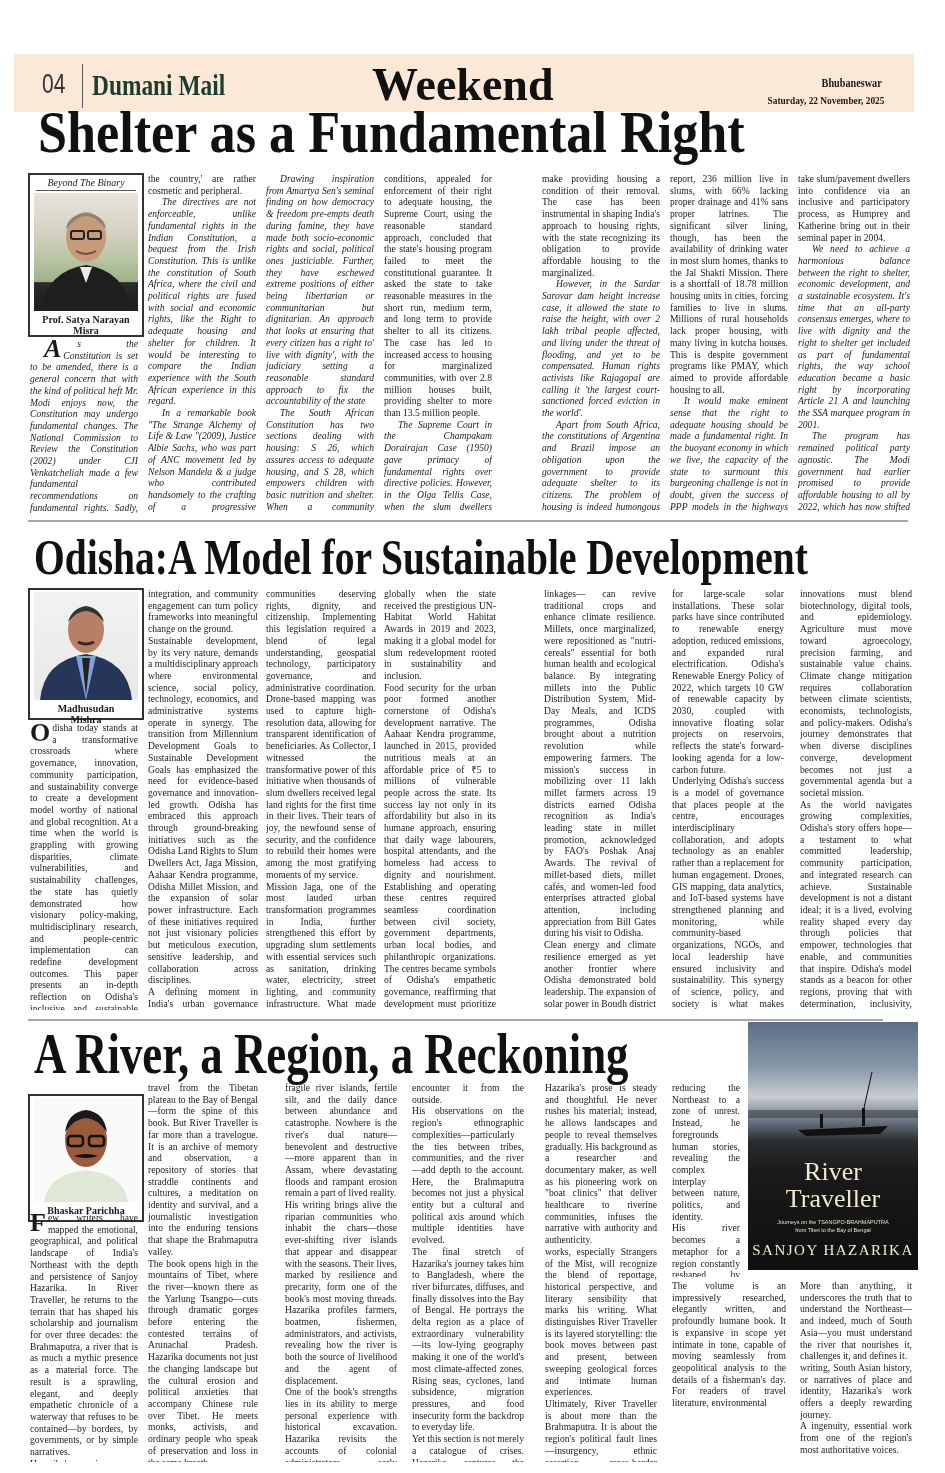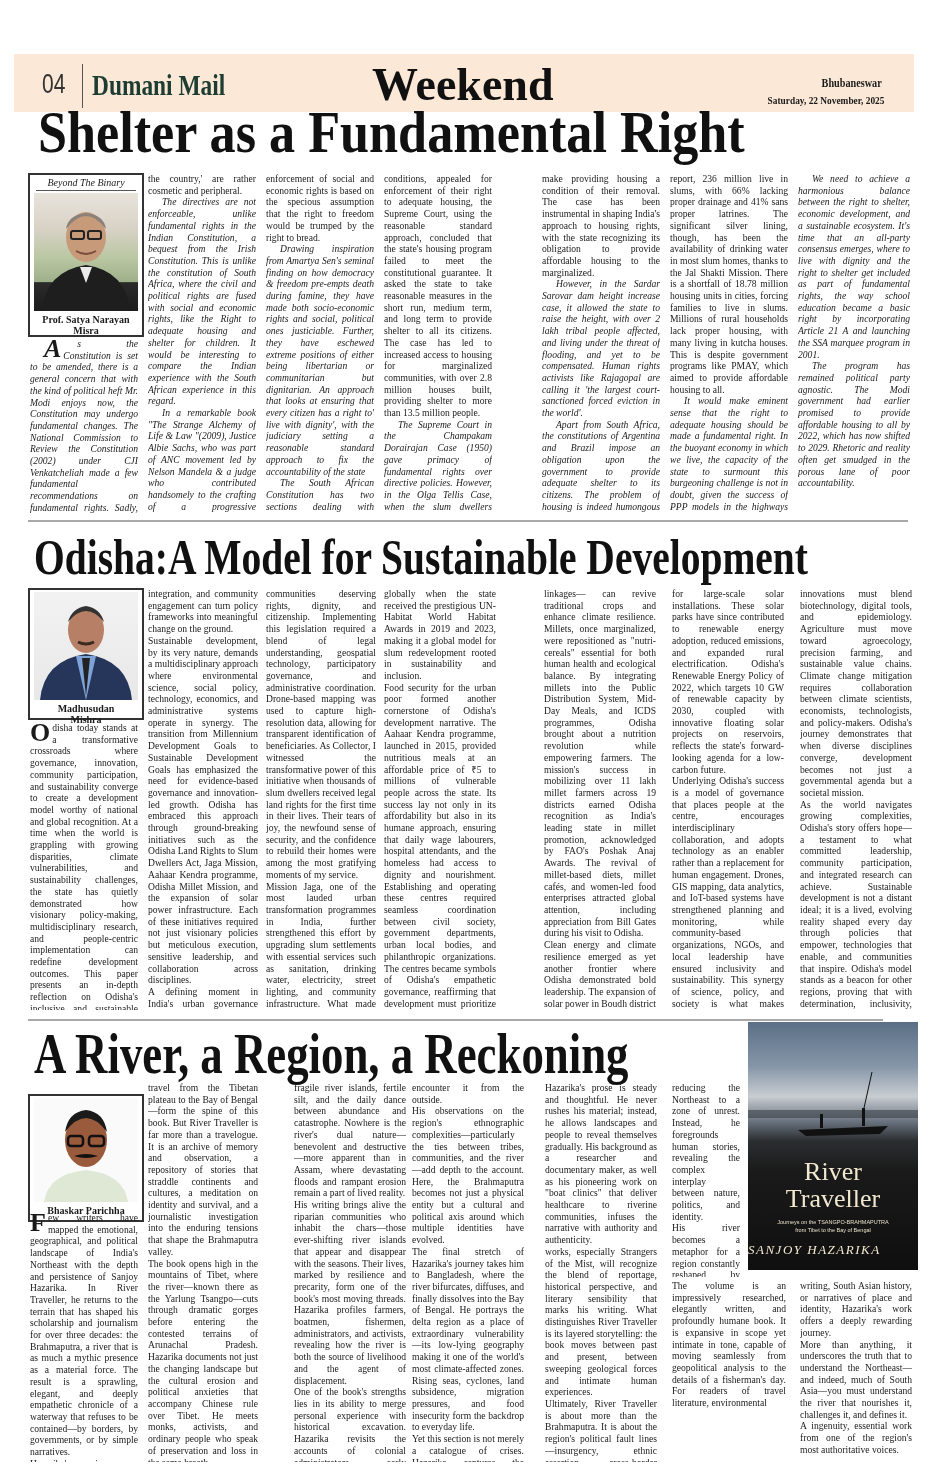--- a/index.html
+++ b/index.html
@@ -25,21 +25,21 @@
   .photo { position: relative; overflow: hidden; margin: 2px 4px; }
 
   .col { position: absolute; font-size: 9.6px; line-height: 11.7px; text-align: justify; overflow: hidden; }
   .col p { margin: 0; }
   .col p.ind { text-indent: 14px; font-style: italic; }
   .dropcap { float: left; font-size: 26px; line-height: 20px; font-weight: bold; margin-right: 2px; margin-top: 1px; }
 
   .book { position: absolute; left: 748px; top: 1022px; width: 170px; height: 248px; overflow: hidden; background: linear-gradient(180deg, #5a6f86 0%, #8696a8 18%, #c8cdd1 30%, #6a7380 40%, #2b2e30 48%, #1a1a1a 60%, #0f0f0f 100%); }
   .book .title { position: absolute; left: 0; right: 0; top: 136px; text-align: center; color: #f1e8cf; font-family: "Liberation Serif", serif; font-size: 26px; line-height: 27px; }
   .book .sub { position: absolute; left: 4px; right: 4px; top: 196px; text-align: center; color: #e7dfc8; font-family: "Liberation Sans", sans-serif; font-size: 5.5px; line-height: 8px; }
-  .book .author { position: absolute; left: 0; right: 0; top: 220px; text-align: left; color: #f1e8cf; font-size: 13px; letter-spacing: 1.5px; font-style: italic; }
+  .book .author { position: absolute; left: 0; right: 0; top: 220px; text-align: center; color: #f1e8cf; font-size: 15px; letter-spacing: 1.5px; }
 </style>
 </head>
 <body>
 
 <header class="masthead">
   <span class="mh-num">04</span>
   <span class="mh-sep"></span>
   <span class="mh-paper">Dumani Mail</span>
   <span class="mh-section">Weekend</span>
   <span class="mh-city">Bhubaneswar</span>
@@ -66,38 +66,38 @@
 
 <div class="col" style="left:30px;top:338px;width:108px;height:176px;">
     <p class="ind"><span class="dropcap">A</span>s the Constitution is set to be amended, there is a general concern that with the kind of political heft Mr. Modi enjoys now, the Constitution may undergo fundamental changes. The National Commission to Review the Constitution (2002) under CJI Venkatcheliah made a few fundamental recommendations on fundamental rights. Sadly, its recommendations on Directive Principles, which set a template for social and economic justice for the state and are 'fundamental in the governance of</p>
   </div>
 <div class="col" style="left:148px;top:173px;width:108px;height:341px;">
     <p>the country,' are rather cosmetic and peripheral.</p>
     <p class="ind">The directives are not enforceable, unlike fundamental rights in the Indian Constitution, a bequest from the Irish Constitution. This is unlike the constitution of South Africa, where the civil and political rights are fused with social and economic rights, like the Right to adequate housing and shelter for children. It would be interesting to compare the Indian experience with the South African experience in this regard.</p>
     <p class="ind">In a remarkable book "The Strange Alchemy of Life &amp; Law "(2009), Justice Albie Sachs, who was part of ANC movement led by Nelson Mandela &amp; a judge who contributed handsomely to the crafting of a progressive Constitution, writes that they went beyond the equal protection approach of Ronald Dworkin and plumped for equal protection approach with affirmative action to assist the emerging black middle class. He brings out how the argument against judicial</p>
   </div>
 <div class="col" style="left:266px;top:173px;width:108px;height:341px;">
-    <p>enforcement of social and economic rights is based on the specious assumption that the right to freedom would be trumped by the right to bread.</p>
     <p class="ind">Drawing inspiration from Amartya Sen's seminal finding on how democracy &amp; freedom pre-empts death during famine, they have made both socio-economic rights and social, political ones justiciable. Further, they have eschewed extreme positions of either being libertarian or communitarian but dignitarian. An approach that looks at ensuring that every citizen has a right to' live with dignity', with the judiciary setting a reasonable standard approach to fix the accountability of the state</p>
     <p class="ind">The South African Constitution has two sections dealing with housing: S 26, which assures access to adequate housing, and S 28, which empowers children with basic nutrition and shelter. When a community involving Irene Grootboom and 900 people, with 510 children living in appalling</p>
   </div>
 <div class="col" style="left:384px;top:173px;width:108px;height:341px;">
     <p>conditions, appealed for enforcement of their right to adequate housing, the Supreme Court, using the reasonable standard approach, concluded that the state's housing program failed to meet the constitutional guarantee. It asked the state to take reasonable measures in the short run, medium term, and long term to provide shelter to all its citizens. The case has led to increased access to housing for marginalized communities, with over 2.8 million houses built, providing shelter to more than 13.5 million people.</p>
     <p class="ind">The Supreme Court in the Champakam Dorairajan Case (1950) gave primacy of fundamental rights over directive policies. However, in the Olga Tellis Case, when the slum dwellers were being evicted by the BMC, it opined that the right to livelihood of the slum dwellers was part of their right to life and stopped the eviction. It also held that the right to shelter is an integral part of the fundamental right to live.It, however, did not</p>
   </div>
 <div class="col" style="left:542px;top:173px;width:118px;height:341px;">
     <p>make providing housing a condition of their removal. The case has been instrumental in shaping India's approach to housing rights, with the state recognizing its obligation to provide affordable housing to the marginalized.</p>
     <p class="ind">However, in the Sardar Sarovar dam height increase case, it allowed the state to raise the height, with over 2 lakh tribal people affected, and living under the threat of flooding, and yet to be compensated. Human rights activists like Rajagopal are calling it 'the largest court-sanctioned forced eviction in the world'.</p>
     <p class="ind">Apart from South Africa, the constitutions of Argentina and Brazil impose an obligation upon the government to provide adequate shelter to its citizens. The problem of housing is indeed humongous in India, despite the rhetoric that we are growing the fastest in the world.</p>
   </div>
 <div class="col" style="left:670px;top:173px;width:118px;height:341px;">
     <p>report, 236 million live in slums, with 66% lacking proper drainage and 41% sans proper latrines. The significant silver lining, though, has been the availability of drinking water in most slum homes, thanks to the Jal Shakti Mission. There is a shortfall of 18.78 million housing units in cities, forcing families to live in slums. Millions of rural households lack proper housing, with many living in kutcha houses. This is despite government programs like PMAY, which aimed to provide affordable housing to all.</p>
     <p class="ind">It would make eminent sense that the right to adequate housing should be made a fundamental right. In the buoyant economy in which we live, the capacity of the state to surmount this burgeoning challenge is not in doubt, given the success of PPP models in the highways segment. What is possibly in deficit is the requisite political will and accountability of the government, as the Grootroom case revealed in South Africa. There is a need to</p>
   </div>
 <div class="col" style="left:798px;top:173px;width:112px;height:341px;">
+    <p>take slum/pavement dwellers into confidence via an inclusive and participatory process, as Humprey and Katherine bring out in their seminal paper in 2004.</p>
     <p class="ind">We need to achieve a harmonious balance between the right to shelter, economic development, and a sustainable ecosystem. It's time that an all-party consensus emerges, where to live with dignity and the right to shelter get included as part of fundamental rights, the way school education became a basic right by incorporating Article 21 A and launching the SSA marquee program in 2001.</p>
     <p class="ind">The program has remained political party agnostic. The Modi government had earlier promised to provide affordable housing to all by 2022, which has now shifted to 2029. Rhetoric and reality often get smudged in the porous lane of poor accountability.</p>
   </div>
 
 <div class="rule" style="top:520px;"></div>
 
 <h2 class="headline h2" style="margin:0">Odisha:A  Model for Sustainable Development</h2>
 
 <div class="photo-box" style="left:28px;top:588px;width:112px;height:128px;">
   <div class="photo" style="height:108px;background:linear-gradient(180deg,#f2f2f2 0%,#e8e8e8 100%);">
@@ -180,21 +180,21 @@
 </div>
 
 <div class="col" style="left:30px;top:1212px;width:108px;height:250px;">
     <p><span class="dropcap">F</span>ew writers have mapped the emotional, geographical, and political landscape of India's Northeast with the depth and persistence of Sanjoy Hazarika. In River Traveller, he returns to the terrain that has shaped his scholarship and journalism for over three decades: the Brahmaputra, a river that is as much a mythic presence as a material force. The result is a sprawling, elegant, and deeply empathetic chronicle of a waterway that refuses to be contained—by borders, by governments, or by simple narratives.</p>
     <p>Hazarika's journeys—stretching through more than twenty years of</p>
   </div>
 <div class="col" style="left:148px;top:1082px;width:110px;height:380px;">
     <p>travel from the Tibetan plateau to the Bay of Bengal—form the spine of this book. But River Traveller is far more than a travelogue. It is an archive of memory and observation, a repository of stories that straddle continents and cultures, a meditation on identity and survival, and a journalistic investigation into the enduring tensions that shape the Brahmaputra valley.</p>
     <p>The book opens high in the mountains of Tibet, where the river—known there as the Yarlung Tsangpo—cuts through dramatic gorges before entering the contested terrains of Arunachal Pradesh. Hazarika documents not just the changing landscape but the cultural erosion and political anxieties that accompany Chinese rule over Tibet. He meets monks, activists, and ordinary people who speak of preservation and loss in the same breath.</p>
   </div>
-<div class="col" style="left:294px;top:1082px;width:112px;height:380px;">
+<div class="col" style="left:285px;top:1082px;width:112px;height:380px;">
     <p>fragile river islands, fertile silt, and the daily dance between abundance and catastrophe. Nowhere is the river's dual nature—benevolent and destructive—more apparent than in Assam, where devastating floods and rampant erosion remain a part of lived reality.</p>
     <p>His writing brings alive the riparian communities who inhabit the chars—those ever-shifting river islands that appear and disappear with the seasons. Their lives, marked by resilience and precarity, form one of the book's most moving threads. Hazarika profiles farmers, boatmen, fishermen, administrators, and activists, revealing how the river is both the source of livelihood and the agent of displacement.</p>
     <p>One of the book's strengths lies in its ability to merge personal experience with historical excavation. Hazarika revisits the accounts of colonial administrators, early explorers, and cartographers who struggled to map the Brahmaputra's capricious course. Through these narratives, he sheds light on how the river has been misunderstood, romanticized, and often feared by those who</p>
   </div>
 <div class="col" style="left:412px;top:1082px;width:112px;height:380px;">
     <p>encounter it from the outside.</p>
     <p>His observations on the region's ethnographic complexities—particularly the ties between tribes, communities, and the river—add depth to the account. Here, the Brahmaputra becomes not just a physical entity but a cultural and political axis around which multiple identities have evolved.</p>
     <p>The final stretch of Hazarika's journey takes him to Bangladesh, where the river bifurcates, diffuses, and finally dissolves into the Bay of Bengal. He portrays the delta region as a place of extraordinary vulnerability—its low-lying geography making it one of the world's most climate-affected zones. Rising seas, cyclones, land subsidence, migration pressures, and food insecurity form the backdrop to everyday life.</p>
     <p>Yet this section is not merely a catalogue of crises. Hazarika captures the resilience of Bangladeshi communities, their intimate relationship with water, and the ingenuity with which they negotiate a landscape constantly in flux.</p>
   </div>
@@ -204,16 +204,16 @@
     <p>Ultimately, River Traveller is about more than the Brahmaputra. It is about the region's political fault lines—insurgency, ethnic assertion, cross-border migration, environmental degradation, and the uneasy relationship between the state and the periphery. Hazarika writes with nuance about extremism and conflict without</p>
   </div>
 <div class="col" style="left:672px;top:1082px;width:68px;height:195px;">
     <p>reducing the Northeast to a zone of unrest. Instead, he foregrounds human stories, revealing the complex interplay between nature, politics, and identity.</p>
     <p>His river becomes a metaphor for a region constantly reshaped by forces beyond its control—climate, geopolitics, and national narratives.</p>
   </div>
 <div class="col" style="left:672px;top:1280px;width:114px;height:182px;">
     <p>The volume is an impressively researched, elegantly written, and profoundly humane book. It is expansive in scope yet intimate in tone, capable of moving seamlessly from geopolitical analysis to the details of a fisherman's day. For readers of travel literature, environmental</p>
   </div>
 <div class="col" style="left:800px;top:1280px;width:112px;height:182px;">
+    <p>More than anything, it underscores the truth that to understand the Northeast—and indeed, much of South Asia—you must understand the river that nourishes it, challenges it, and defines it.</p>
     <p>writing, South Asian history, or narratives of place and identity, Hazarika's work offers a deeply rewarding journey.</p>
-    <p>More than anything, it underscores the truth that to understand the Northeast—and indeed, much of South Asia—you must understand the river that nourishes it, challenges it, and defines it.</p>
     <p>A ingenuity, essential work from one of the region's most authoritative voices.</p>
   </div>
 
 </body></html>

